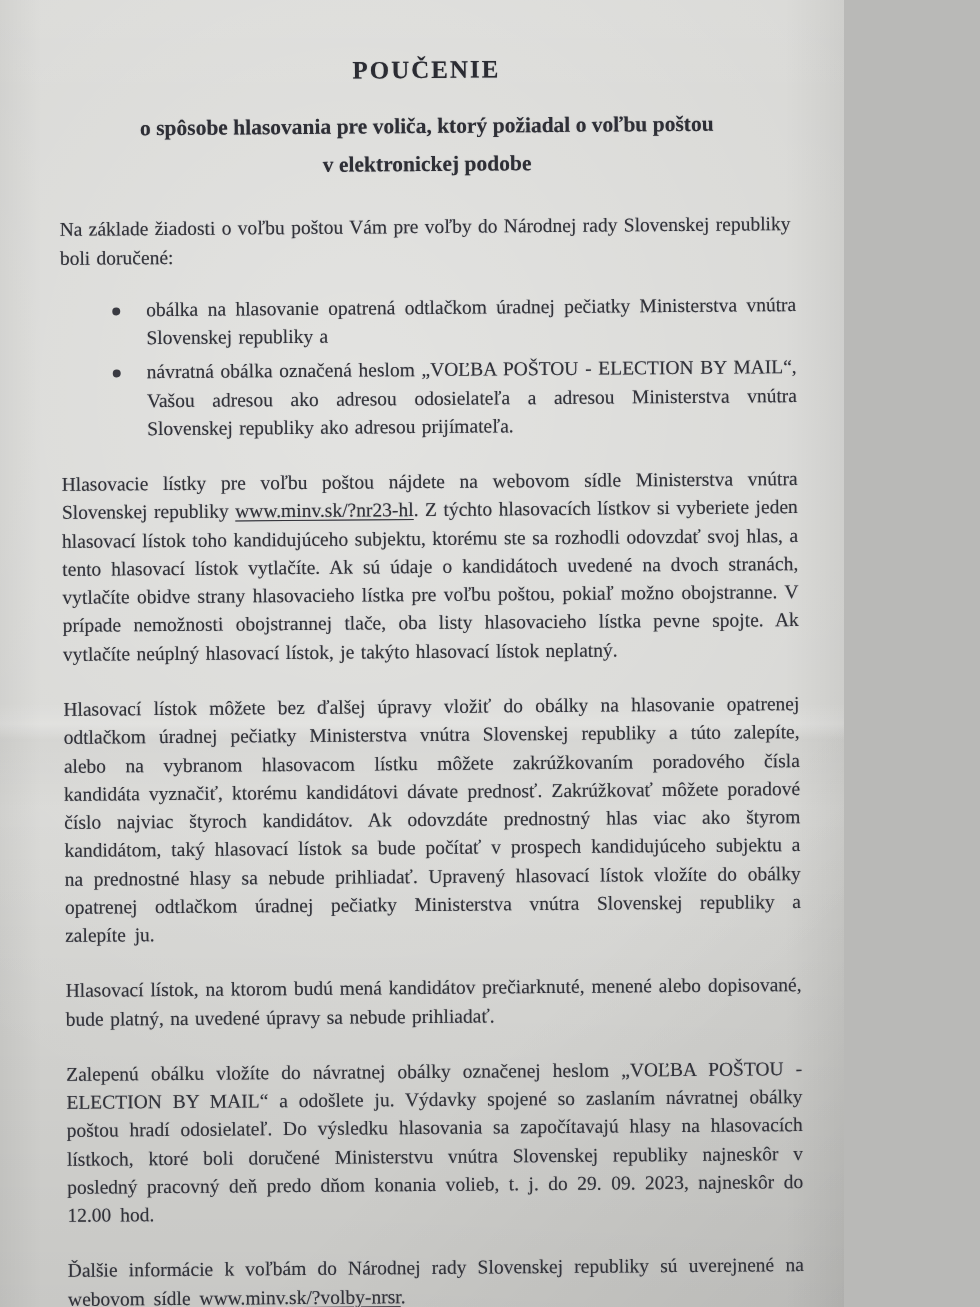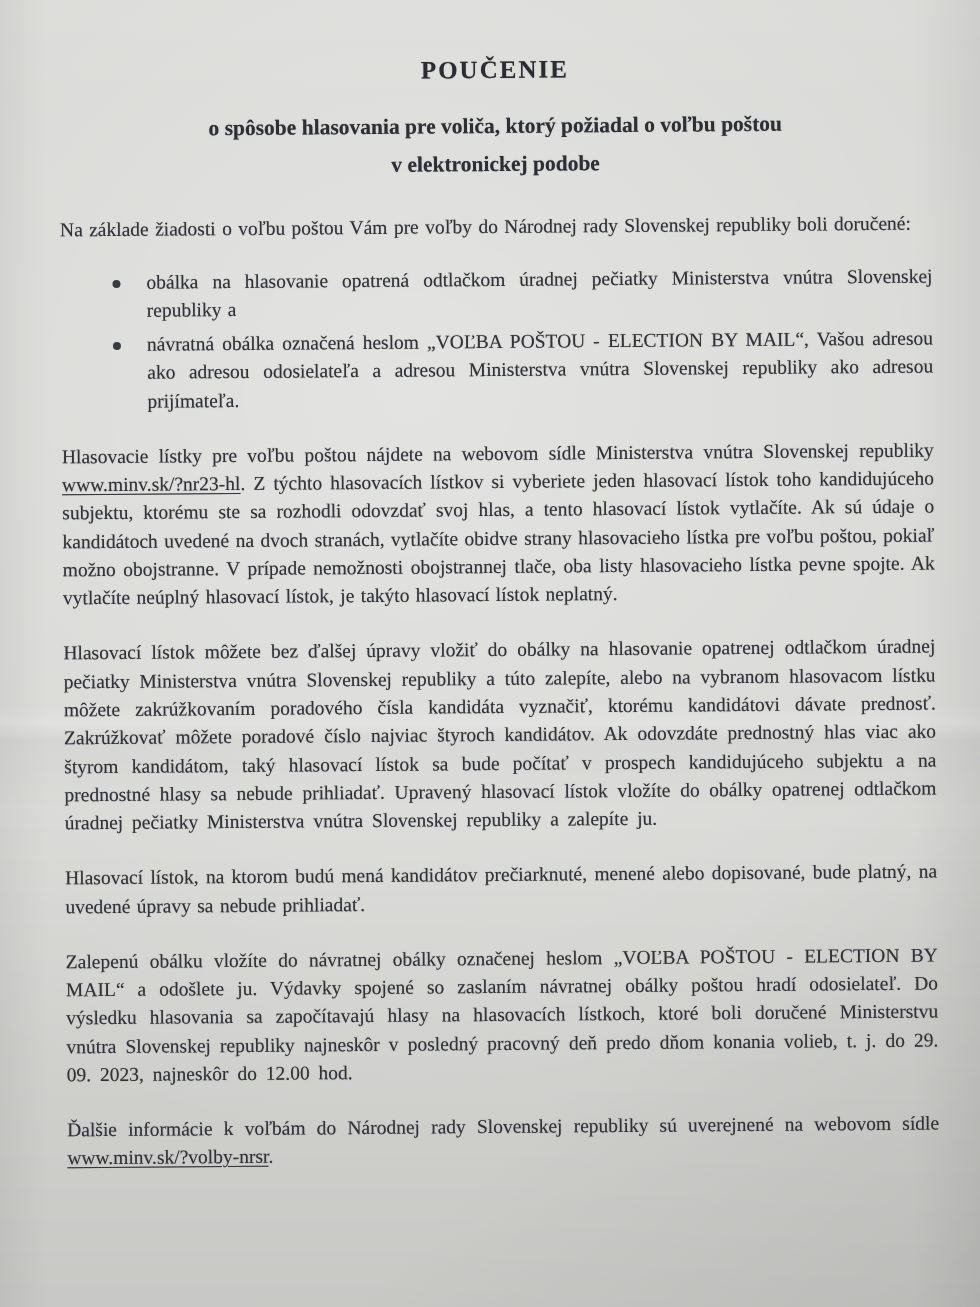--- a/index.html
+++ b/index.html
@@ -2,21 +2,21 @@
 <html><head>
 <meta charset="utf-8">
 <style>
   html, body {
     margin: 0;
     padding: 0;
     background: #b9b9b7;
   }
   .photo {
     position: relative;
-    width: 980px;
+    width: 844px;
     height: 1307px;
     overflow: hidden;
     background:
       radial-gradient(130% 95% at 42% 30%, rgba(255,255,255,0.30), rgba(255,255,255,0) 62%),
       linear-gradient(to right, rgba(0,0,0,0.05), rgba(0,0,0,0) 5%, rgba(0,0,0,0) 93%, rgba(0,0,0,0.06)),
       linear-gradient(to bottom, rgba(255,255,255,0.06) 0%, rgba(0,0,0,0) 8%, rgba(0,0,0,0) 53.8%, rgba(255,255,255,0.16) 55.4%, rgba(0,0,0,0.03) 56.6%, rgba(0,0,0,0) 62%, rgba(0,0,0,0.07) 100%),
       linear-gradient(135deg, rgba(0,0,0,0) 72%, rgba(0,0,0,0.07) 100%),
       #d7d7d4;
     font-family: "Liberation Serif", "DejaVu Serif", serif;
     color: #32333a;

